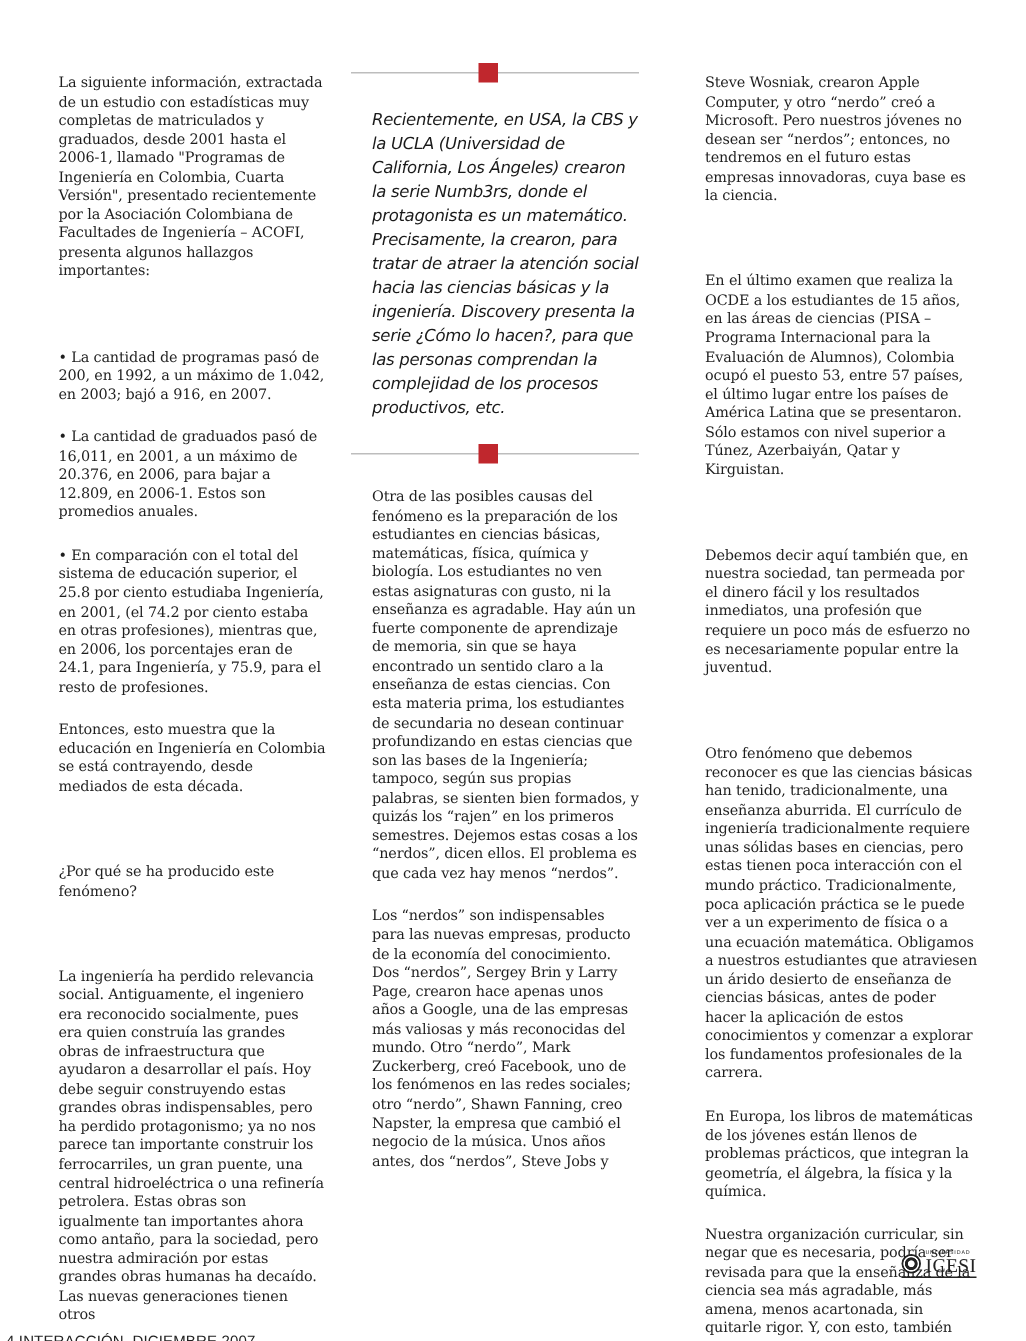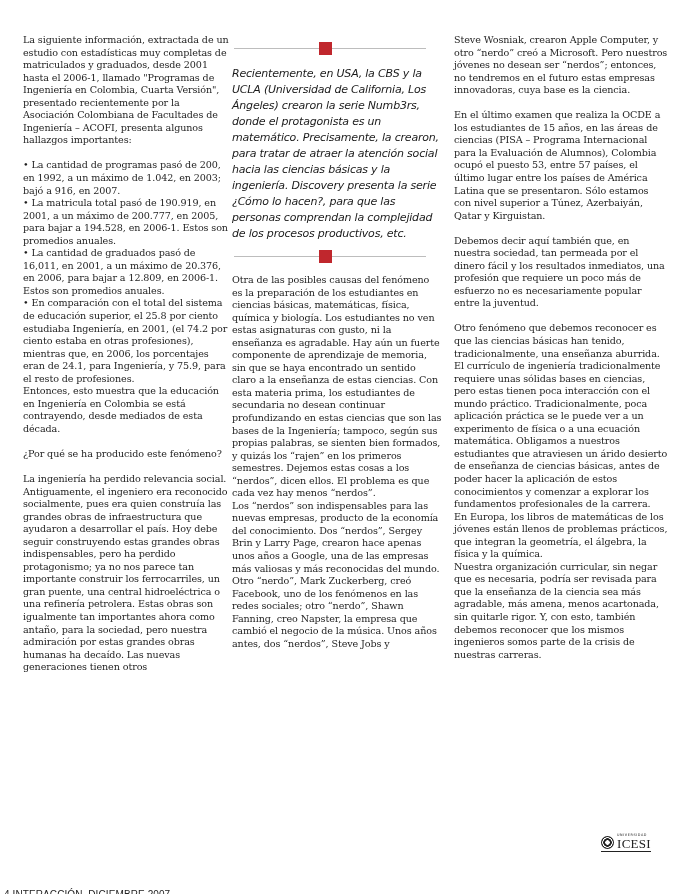--- a/index.html
+++ b/index.html
@@ -7,21 +7,21 @@
   .col {
     position: absolute;
     top: 34px;
     width: 210px;
     font-family: "DejaVu Serif", "Liberation Serif", serif;
     font-size: 9.6px;
     line-height: 12.55px;
     color: #1e1e1e;
     letter-spacing: -0.1px;
   }
-  .col p { margin: 0; }
+  .col p { margin: 16px; }
   .col .gap { height: 12.5px; }
   #col1 { left: 23px; }
   #col2 { left: 232px; }
   #col3 { left: 454px; width: 214px; }
   .divider {
     position: relative;
     height: 14px;
     margin: 8px 0 10px 0;
   }
   .divider .line {
@@ -62,21 +62,20 @@
     font-family: "Liberation Serif", "DejaVu Serif", serif; font-size: 13px; color: #222; letter-spacing: 0.3px;
   }
 </style>
 </head>
 <body>
 
 <div id="col1" class="col">
     <p>La siguiente información, extractada de un estudio con estadísticas muy completas de matriculados y graduados, desde 2001 hasta el 2006-1, llamado "Programas de Ingeniería en Colombia, Cuarta Versión", presentado recientemente por la Asociación Colombiana de Facultades de Ingeniería – ACOFI, presenta algunos hallazgos importantes:</p>
     <div class="gap"></div>
     <p>• La cantidad de programas pasó de 200, en 1992, a un máximo de 1.042, en 2003; bajó a 916, en 2007.</p>
-    <p>• La matricula total pasó de 190.919, en 2001, a un máximo de 200.777, en 2005, para bajar a 194.528, en 2006-1. Estos son promedios anuales.</p>
     <p>• La cantidad de graduados pasó de 16,011, en 2001, a un máximo de 20.376, en 2006, para bajar a 12.809, en 2006-1. Estos son promedios anuales.</p>
     <p>• En comparación con el total del sistema de educación superior, el 25.8 por ciento estudiaba Ingeniería, en 2001, (el 74.2 por ciento estaba en otras profesiones), mientras que, en 2006, los porcentajes eran de 24.1, para Ingeniería, y 75.9, para el resto de profesiones.</p>
     <p>Entonces, esto muestra que la educación en Ingeniería en Colombia se está contrayendo, desde mediados de esta década.</p>
     <div class="gap"></div>
     <p>¿Por qué se ha producido este fenómeno?</p>
     <div class="gap"></div>
     <p>La ingeniería ha perdido relevancia social. Antiguamente, el ingeniero era reconocido socialmente, pues era quien construía las grandes obras de infraestructura que ayudaron a desarrollar el país. Hoy debe seguir construyendo estas grandes obras indispensables, pero ha perdido protagonismo; ya no nos parece tan importante construir los ferrocarriles, un gran puente, una central hidroeléctrica o una refinería petrolera. Estas obras son igualmente tan importantes ahora como antaño, para la sociedad, pero nuestra admiración por estas grandes obras humanas ha decaído. Las nuevas generaciones tienen otros</p>
   </div>
 <div id="col2" class="col">
     <div class="divider">

